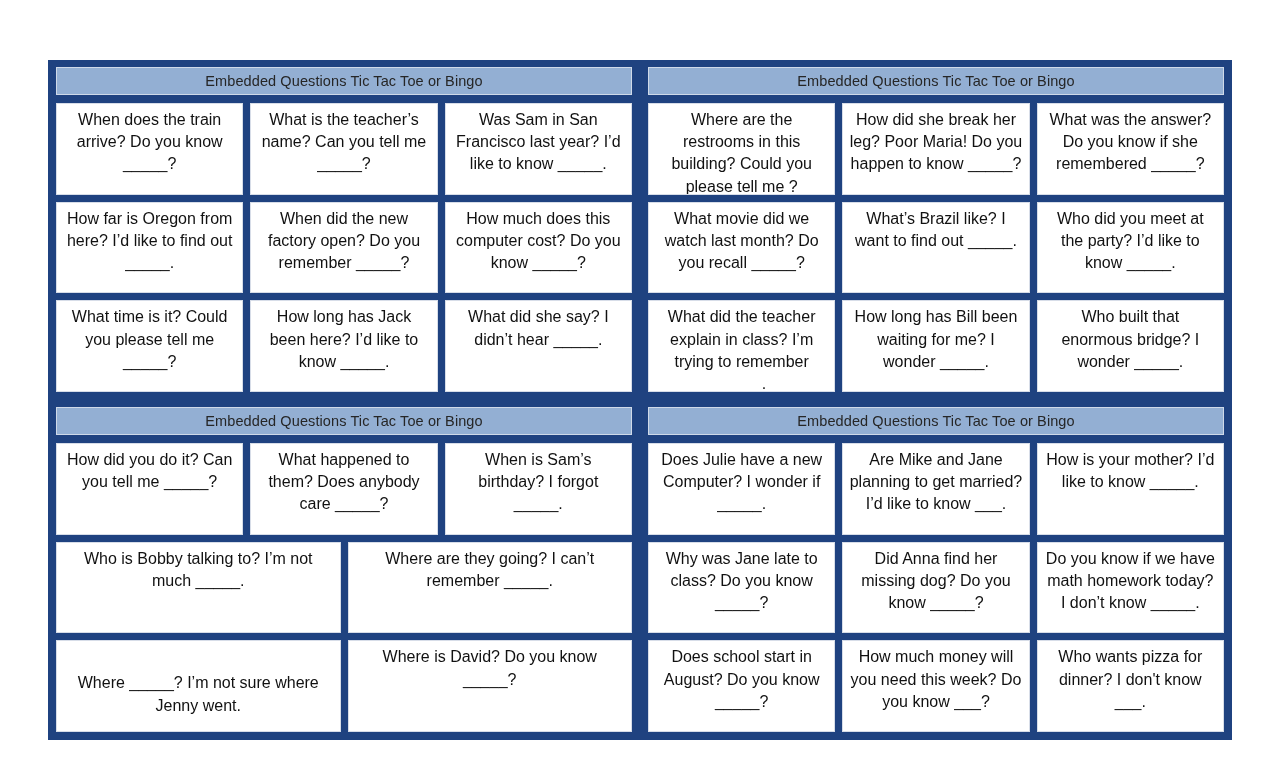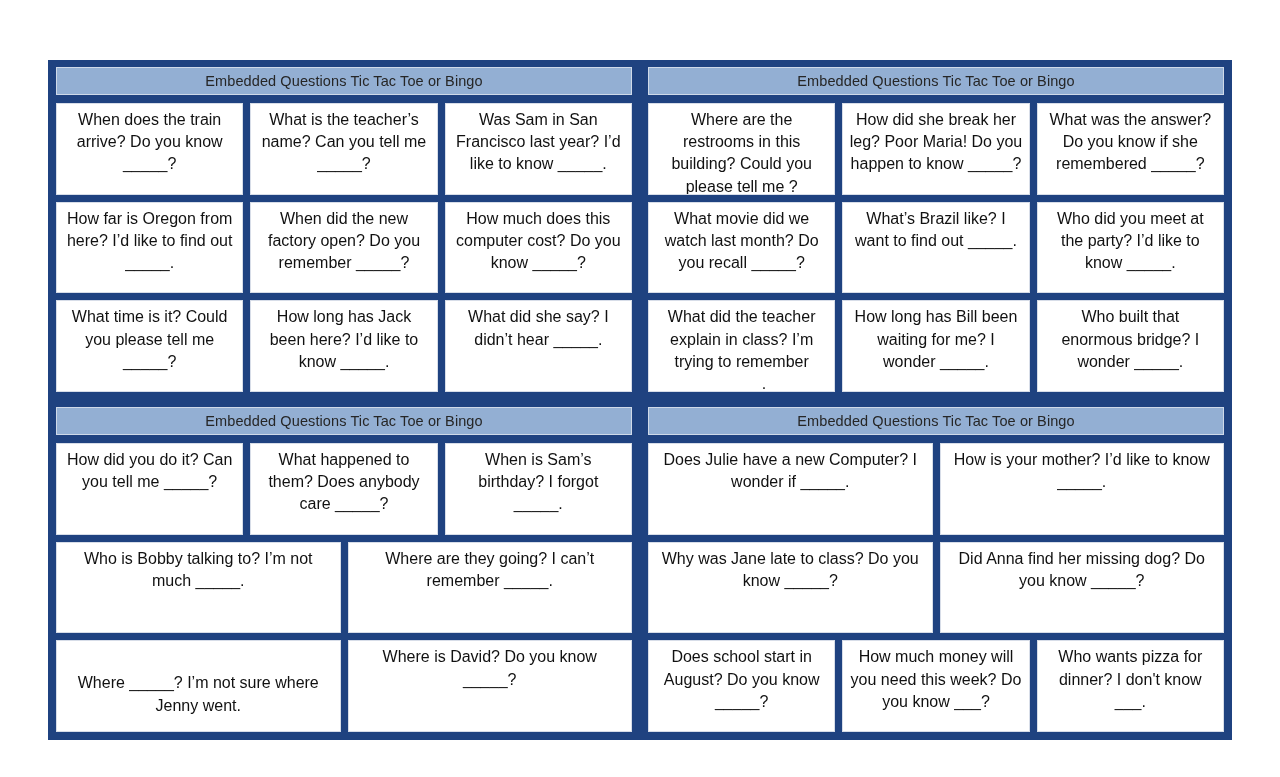--- a/index.html
+++ b/index.html
@@ -218,29 +218,35 @@
     </div>
 
     <div class="board">
       <div class="board-title">Embedded Questions Tic Tac Toe or Bingo</div>
       <div class="board-grid">
         <div class="board-row">
           <div class="cell">
               <span class="cell-text">Does Julie have a new Computer?  I wonder if _____.</span>
             </div>
           <div class="cell">
+              <span class="cell-text">Are Mike and Jane planning to get married?  I’d like to know ___.</span>
+            </div>
+          <div class="cell">
               <span class="cell-text">How is your mother? I’d like to know _____.</span>
             </div>
         </div>
         <div class="board-row">
           <div class="cell">
               <span class="cell-text">Why was Jane late to class?  Do you know _____?</span>
             </div>
           <div class="cell">
               <span class="cell-text">Did Anna find her missing dog?  Do you know _____?</span>
+            </div>
+          <div class="cell">
+              <span class="cell-text">Do you know if we have math homework today?  I don’t know _____.</span>
             </div>
         </div>
         <div class="board-row">
           <div class="cell">
               <span class="cell-text">Does school start in August?  Do you know _____?</span>
             </div>
           <div class="cell">
               <span class="cell-text">How much money will you need this week?  Do you know ___?</span>
             </div>
           <div class="cell">

